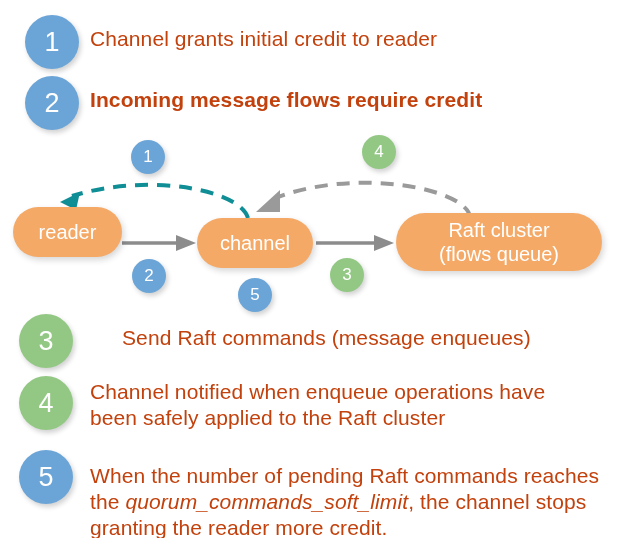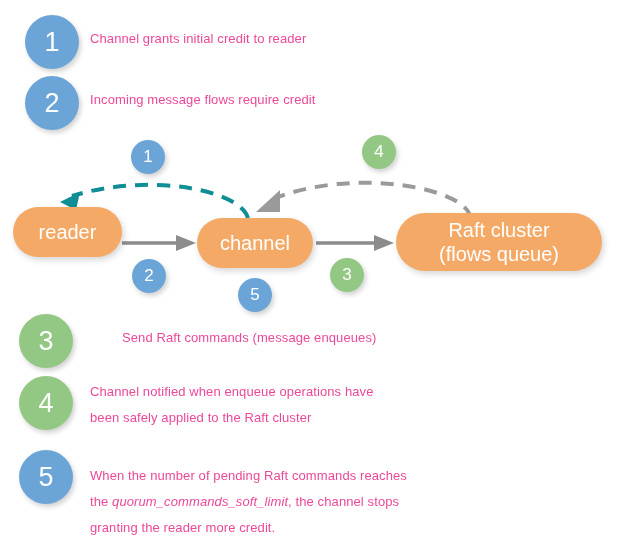--- a/index.html
+++ b/index.html
@@ -40,22 +40,22 @@
   
   .badge.small {
     width: 34px;
     height: 34px;
     font-size: 17px;
   }
 
   
   .list-text {
     position: absolute;
-    color: #ec4899;
-    font-size: 13px;
+    color: #c2410c;
+    font-size: 21px;
     line-height: 26px;
     letter-spacing: 0.1px;
     white-space: pre-line;
   }
   .list-text .ital {
     font-style: italic;
   }
 
   
   .node {
@@ -84,21 +84,21 @@
     pointer-events: none;
   }
 </style>
 </head>
 <body>
 
 <div class="badge blue big" style="left:25px; top:15px;">1</div>
 <div class="list-text" style="left:90px; top:26px; width:520px;">Channel grants initial credit to reader</div>
 
 <div class="badge blue big" style="left:25px; top:76px;">2</div>
-<div class="list-text" style="left:90px; top:87px; width:520px;">Incoming message flows require credit</div>
+<div class="list-text" style="left:90px; top:87px; width:520px;font-weight:bold;">Incoming message flows require credit</div>
 
 <svg id="arrow-layer" viewBox="0 0 625 538" xmlns="http://www.w3.org/2000/svg">
 
   <path d="M 248 218 C 240 190 150 172 72 196" fill="none" stroke="#0f8e96" stroke-width="4" stroke-dasharray="13 9" stroke-linecap="butt"></path>
   <polygon points="60,202 80,192 76,210" fill="#0f8e96"></polygon>
 
   <path d="M 470 218 C 470 190 360 166 275 198" fill="none" stroke="#9a9a9a" stroke-width="4" stroke-dasharray="13 9" stroke-linecap="butt"></path>
   <polygon points="256,212 280,190 280,212" fill="#9a9a9a"></polygon>
 
   <line x1="122" y1="243" x2="178" y2="243" stroke="#8c8c8c" stroke-width="3.5"></line>

